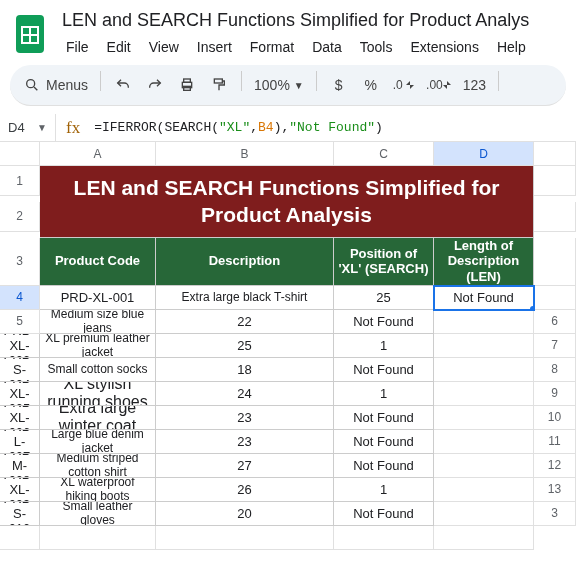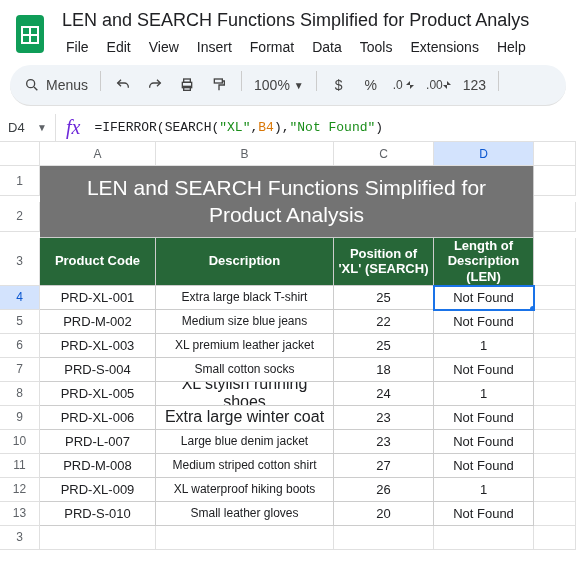--- a/index.html
+++ b/index.html
@@ -11,33 +11,33 @@
 .doc-title { font-size: 18px; color: #202124; padding: 2px 4px; white-space: nowrap; overflow: hidden; }
 .menubar { display: flex; gap: 2px; padding-top: 2px; }
 .menubar span { padding: 4px 8px; font-size: 14px; color: #202124; border-radius: 4px; cursor: pointer; }
 .toolbar { display: flex; align-items: flex-start; gap: 4px; padding: 6px 10px; border-bottom: 1px solid #e0e0e0; background: #f0f4f8; margin: 6px 10px 0 10px; border-radius: 24px; }
 .tb-btn { display: flex; align-items: center; justify-content: center; min-width: 28px; height: 28px; border-radius: 4px; cursor: pointer; color: #444; font-size: 14px; padding: 0 4px; }
 .tb-sep { width: 1px; height: 20px; background: #ccc; margin: 0 4px; }
 .tb-text { font-size: 14px; color: #444; }
 .formula-row { display: flex; align-items: center; border-bottom: 1px solid #e0e0e0; height: 28px; margin-top: 8px; }
 .name-box { width: 56px; padding: 0 8px; font-size: 13px; color: #3c4043; border-right: 1px solid #e0e0e0; height: 100%; display: flex; align-items: center; }
 .name-box .arrow { margin-left: auto; color: #5f6368; font-size: 10px; }
-.fx-label { padding: 0 10px; font-style: italic; color: #6d28d9; font-size: 20px; font-family: serif; }
+.fx-label { padding: 0 10px; color: #a16207; font-size: 17px; font-family: serif; }
 .formula-input { flex: 1; font-family: 'Courier New', monospace; font-size: 13px; padding: 0 4px; display: flex; align-items: center; }
 .fn { color: #202124; }
 .str { color: #1a8e1a; }
 .ref { color: #d97706; }
 .grid { display: grid; grid-template-columns: 40px 116px 178px 100px 100px 42px; }
 .col-head { background: #fff; border-right: 1px solid #e0e0e0; border-bottom: 1px solid #e0e0e0; text-align: center; font-size: 12px; color: #5f6368; height: 24px; line-height: 24px; }
 .col-head.sel { background: #d3e3fd; color: #0b57d0; font-weight: 500; }
 .row-head { background: #fff; border-right: 1px solid #e0e0e0; border-bottom: 1px solid #e0e0e0; text-align: center; font-size: 12px; color: #5f6368; display: flex; align-items: center; justify-content: center; }
 .row-head.sel { background: #d3e3fd; color: #0b57d0; font-weight: 500; }
 .corner { border-right: 1px solid #e0e0e0; border-bottom: 1px solid #e0e0e0; background: #fff; }
 .cell { border-right: 1px solid #ccc; border-bottom: 1px solid #ccc; padding: 2px 4px; font-size: 13px; display: flex; align-items: center; justify-content: center; text-align: center; overflow: hidden; background: #fff; }
-.title-cell { background: #737373; color: #fff; font-weight: normal; font-size: 21px; padding: 8px; line-height: 1.3; }
+.title-cell { background: #7f1d1d; color: #fff; font-weight: bold; font-size: 21px; padding: 8px; line-height: 1.3; }
 .head-cell { background: #276738; color: #fff; font-weight: bold; font-size: 13px; line-height: 1.2; padding: 4px; }
 .empty-cell { background: #fff; border-right: 1px solid #e0e0e0; border-bottom: 1px solid #e0e0e0; }
 .sel-cell { position: relative; outline: 2px solid #1a73e8; outline-offset: -1px; z-index: 2; }
 .sel-handle { position: absolute; right: -3px; bottom: -3px; width: 6px; height: 6px; background: #1a73e8; border-radius: 50%; z-index: 3; }
 </style>
 </head>
 <body>
 
 <div class="titlebar">
   <div class="sheets-icon">
@@ -163,21 +163,20 @@
     <div class="cell head-cell" style="height: 48px;">Position of 'XL' (SEARCH)</div>
     <div class="cell head-cell" style="height: 48px;">Length of Description (LEN)</div>
     <div class="empty-cell" style="height:48px"></div>
     <div class="row-head sel" style="height: 24px;">4</div>
     <div class="cell" style="height:24px">PRD-XL-001</div>
     <div class="cell" style="height:24px;font-size:12px">Extra large black T-shirt</div>
     <div class="cell" style="height:24px">25</div>
     <div class="cell sel-cell" style="height:24px">Not Found<div class="sel-handle"></div></div>
     <div class="empty-cell" style="height:24px"></div>
     <div class="row-head" style="height: 24px;">5</div>
-    <div class="cell" style="height:24px">PRD-M-002</div>
     <div class="cell" style="height:24px;font-size:12px">Medium size blue jeans</div>
     <div class="cell" style="height:24px">22</div>
     <div class="cell" style="height:24px">Not Found</div>
     <div class="empty-cell" style="height:24px"></div>
     <div class="row-head" style="height: 24px;">6</div>
     <div class="cell" style="height:24px">PRD-XL-003</div>
     <div class="cell" style="height:24px;font-size:12px">XL premium leather jacket</div>
     <div class="cell" style="height:24px">25</div>
     <div class="cell" style="height:24px">1</div>
     <div class="empty-cell" style="height:24px"></div>

